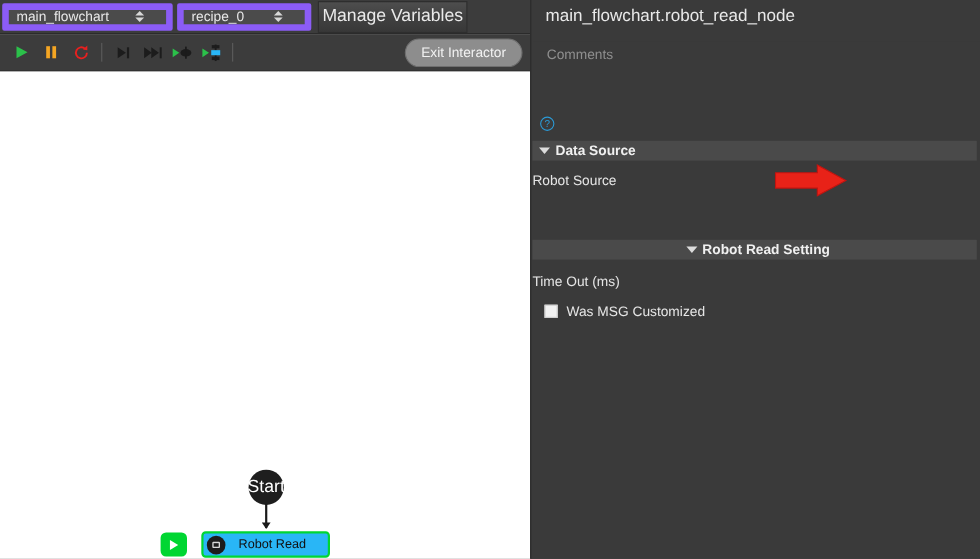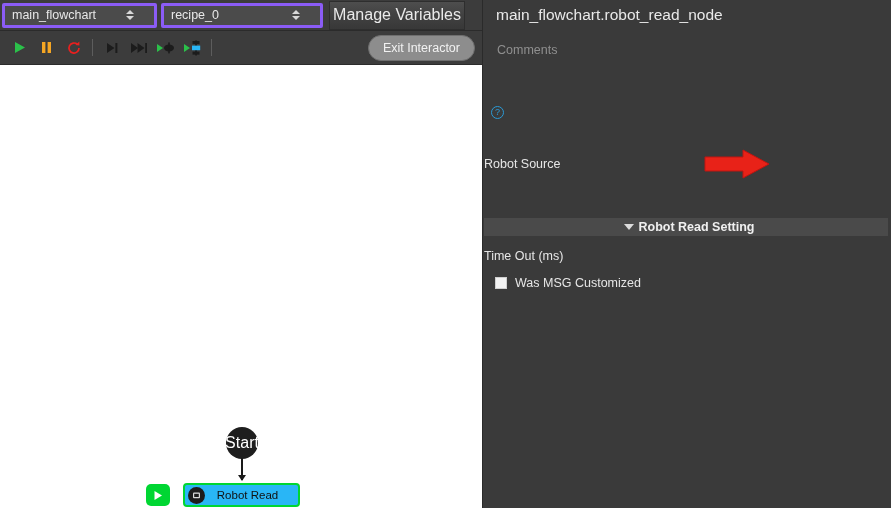--- a/index.html
+++ b/index.html
@@ -33,33 +33,33 @@
     background: #3c3c3c;
     border-bottom: 1px solid #2b2b2b;
     display: flex;
     align-items: center;
     padding: 0 0 0 2px;
     flex: 0 0 auto;
   }
   .combo {
     height: 25px;
     background: #4b4b4b;
-    border: 3px solid #8b5cf6;
+    border: 6px solid #8b5cf6;
     border-radius: 2px;
     display: flex;
     align-items: center;
     color: #e8e8e8;
     font-size: 12.5px;
     padding: 0 20px 0 7px;
     position: relative;
     cursor: pointer;
     user-select: none;
   }
   #combo-flowchart { width: 155px; }
-  #combo-recipe { width: 162px; margin-left: 4px; }
+  #combo-recipe { width: 122px; margin-left: 4px; }
   .combo .combo-label {
     flex: 1 1 auto;
     white-space: nowrap;
     overflow: hidden;
   }
   .spin-arrows {
     width: 9px;
     height: 16px;
     display: flex;
     flex-direction: column;
@@ -449,20 +449,24 @@
   <div id="right-pane">
 
     <div id="node-title">main_flowchart.robot_read_node</div>
 
     <div id="comments-area">Comments</div>
 
     <div id="desc-row">
       <span class="icon-circle-q">?</span>
     </div>
 
+    <div class="section-header" id="sec-data-source">
+      <span class="tri"></span>
+      <span class="sh-label">Data Source</span>
+    </div>
 
     <div class="field-row" id="row-robot-source">
       <span class="field-label">Robot Source</span>
     </div>
 
     <div class="section-header" id="sec-robot-read-setting">
       <span class="tri"></span>
       <span class="sh-label">Robot Read Setting</span>
     </div>
 

